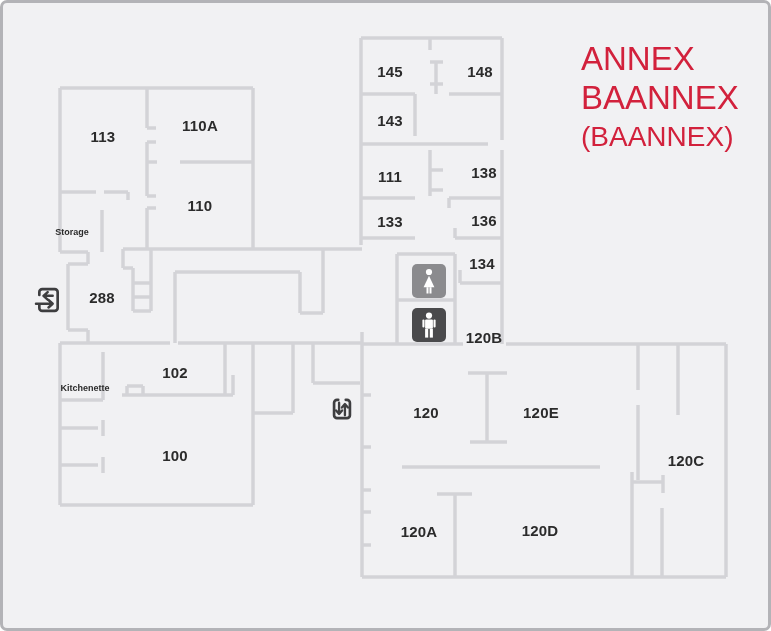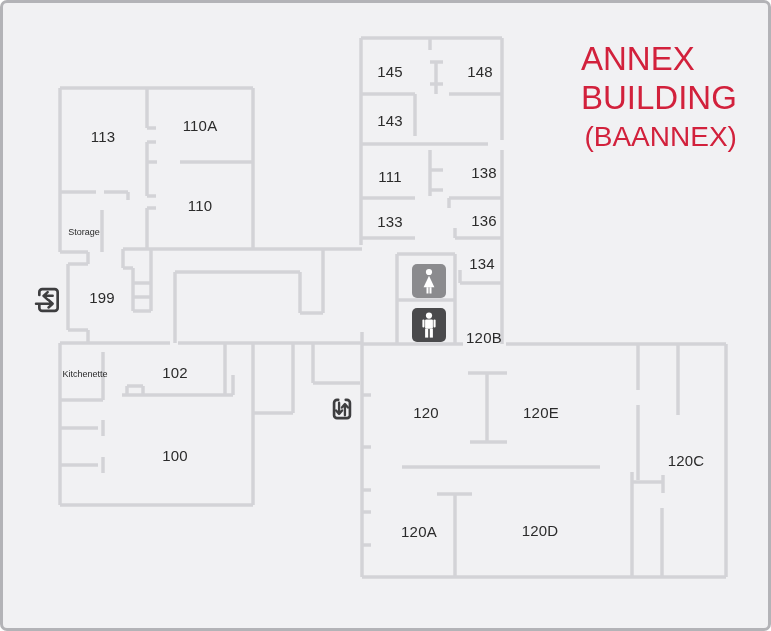--- a/index.html
+++ b/index.html
@@ -11,30 +11,30 @@
     position:relative; width:765px; height:625px; margin:0;
     background:var(--background);
     border:3px solid var(--border); border-radius:7px;
     overflow:hidden;
     font-family:"Liberation Sans", sans-serif;
   }
   .walls{position:absolute; left:0; top:0;}
   .walls path{stroke:var(--wall); stroke-width:3.5; fill:none;}
   .room-label{
     position:absolute; transform:translate(-50%,-50%);
-    font-size:15px; font-weight:400; color:var(--label);
+    font-size:15px; font-weight:700; color:var(--label);
     white-space:nowrap; letter-spacing:0.2px;
   }
   .room-label.small{font-size:9px; letter-spacing:0;}
   .title{
     position:absolute; left:578px; top:36px; color:var(--title);
     font-weight:400; line-height:39px;
   }
   .title .big{font-size:33px;}
-  .title .sub{font-size:28px;text-align:right;}
+  .title .sub{font-size:28px;}
   .map-icon{position:absolute;}
   .icon-stroke{stroke:var(--icon-dark); fill:none;}
   .female-bg{fill:var(--restroom-female);}
   .male-bg{fill:var(--restroom-male);}
   .pictogram{fill:#ffffff;}
 </style>
 </head>
 <body>
 
 <div class="screen">
@@ -75,30 +75,30 @@
       M361,144 H488
       M430,150 V196 M430,170 h13 M430,190 h13
       M361,198 H415 M449,198 H502 M449,198 V208 M455,238 H502 M455,228 V238
       M361,238 H415
       M460,270 V283 M460,283 H502
       M397,254 H455 M397,254 V344 M455,254 V344 M397,300 H455"></path>
   </svg>
 
   <div class="title">
     <div class="big">ANNEX</div>
-    <div class="big">BUILDING</div>
+    <div class="big">BAANNEX</div>
     <div class="sub">(BAANNEX)</div>
   </div>
 
   <div class="room-label" style="left:100px;top:133px">113</div>
   <div class="room-label" style="left:197px;top:122px">110A</div>
   <div class="room-label" style="left:197px;top:202px">110</div>
-  <div class="room-label small" style="left:81px;top:229px">Storage</div>
-  <div class="room-label" style="left:99px;top:294px">199</div>
-  <div class="room-label small" style="left:82px;top:371px">Kitchenette</div>
+  <div class="room-label small" style="left:69px;top:229px">Storage</div>
+  <div class="room-label" style="left:99px;top:294px">288</div>
+  <div class="room-label small" style="left:82px;top:385px">Kitchenette</div>
   <div class="room-label" style="left:172px;top:369px">102</div>
   <div class="room-label" style="left:172px;top:452px">100</div>
   <div class="room-label" style="left:387px;top:68px">145</div>
   <div class="room-label" style="left:477px;top:68px">148</div>
   <div class="room-label" style="left:387px;top:117px">143</div>
   <div class="room-label" style="left:387px;top:173px">111</div>
   <div class="room-label" style="left:481px;top:169px">138</div>
   <div class="room-label" style="left:387px;top:218px">133</div>
   <div class="room-label" style="left:481px;top:217px">136</div>
   <div class="room-label" style="left:479px;top:260px">134</div>

